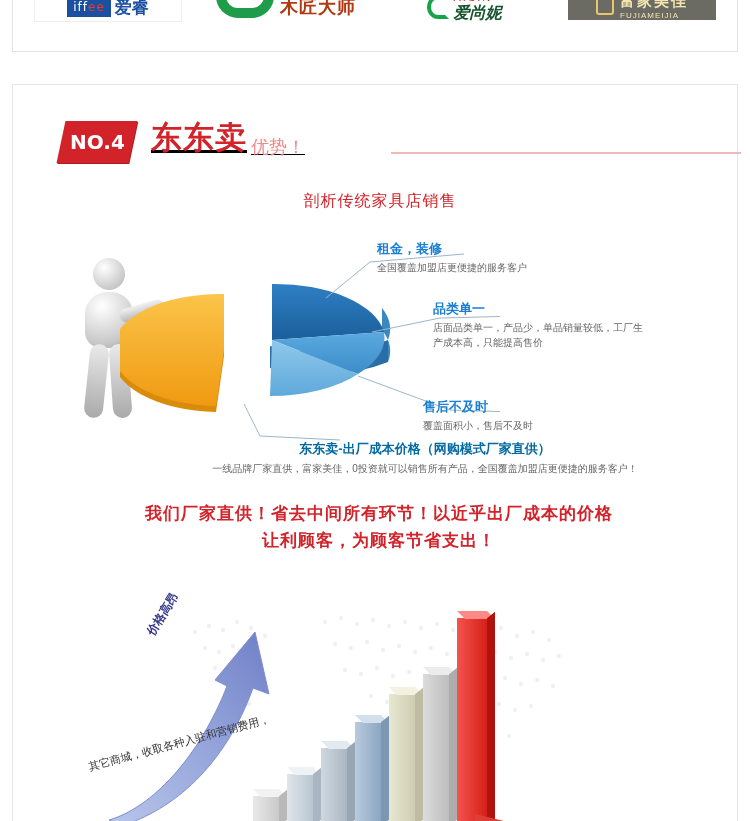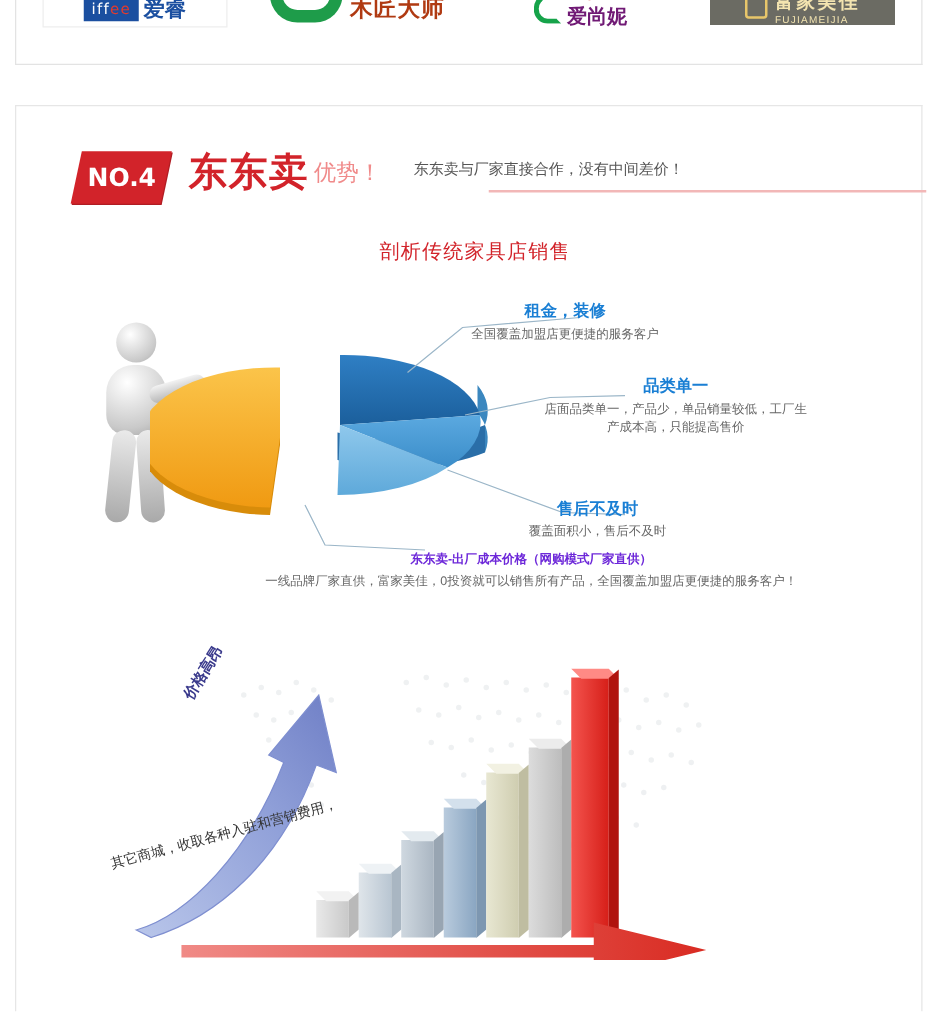--- a/index.html
+++ b/index.html
@@ -84,21 +84,21 @@
   .b3 { background: #fff; }
   .b3 .g {
     display: inline-block;
     width: 22px; height: 24px;
     border: 4px solid #16a34a;
     border-right-color: transparent;
     border-radius: 50% 0 0 50%;
     margin-right: 5px;
   }
   .b3 .en { color: #cf2b22; font-size: 11px; letter-spacing: 2px; display:block; }
-  .b3 .cn { color: #701a75; font-size: 16px; font-weight: bold; display:block; }
+  .b3 .cn { color: #14532d; font-size: 16px; font-weight: bold; display:block;font-style:italic; }
 
   
   .b4 {
     background: #6b6b63;
     height: 28px;
     display: flex; align-items: center; justify-content: center;
   }
   .b4 .seal {
     width: 18px; height: 18px;
     border: 2px solid #e8c66a;
@@ -141,23 +141,24 @@
     transform: skewX(12deg);
     color: #fff;
     font-family: "DejaVu Sans", sans-serif;
     font-weight: bold;
     font-size: 20px;
     letter-spacing: 0px;
   }
   .head-text {
     margin-left: 18px;
     display: flex;
-    align-items: center;
+    align-items: flex-end;
     gap: 4px;
     white-space: nowrap;
+    text-decoration: underline;
   }
   .head-main {
     color: #d2232a;
     font-size: 31px;
     font-weight: bold;
     letter-spacing: 1px;
   }
   .head-sub {
     color: #f08a8a;
     font-size: 18px;
@@ -225,21 +226,21 @@
     border-radius: 10px;
     background: linear-gradient(#eaeaea, #a9a9a9);
   }
   .person .leg-l { left: 24px; transform: rotate(6deg); }
   .person .leg-r { left: 48px; transform: rotate(-4deg); }
 
   
   .pie-svg { position: absolute; left: 95px; top: 10px; }
 
   
-  .lbl { position: absolute; text-align: center; }
+  .lbl { position: absolute; }
   .lbl .t {
     color: #1a7fd4;
     font-size: 13px;
     font-weight: bold;
     white-space: nowrap;
   }
   .lbl .d {
     color: #666;
     font-size: 10px;
     line-height: 1.45;
@@ -250,22 +251,22 @@
   .lbl-cat  { left: 408px; top: 82px; }
   .lbl-svc  { left: 398px; top: 180px; }
 
   .caption {
     position: absolute;
     left: 140px; top: 222px;
     width: 520px;
     text-align: center;
   }
   .caption .t {
-    color: #6d28d9;
-    font-size: 10px;
+    color: #0369a1;
+    font-size: 13px;
     font-weight: bold;
   }
   .caption .d {
     color: #666;
     font-size: 10px;
     margin-top: 4px;
   }
 
   
   .slogan {
@@ -387,21 +388,20 @@
   <div class="section">
 
     <div class="sec-head">
       <div class="no-badge">
         <span>NO.4</span>
       </div>
       <div class="head-text">
         <span class="head-main">东东卖</span>
         <span class="head-sub">优势！</span>
       </div>
-      <div class="head-desc">东东卖与厂家直接合作，没有中间差价！</div>
       <div class="head-rule"></div>
     </div>
 
     <div class="chart-title">剖析传统家具店销售</div>
 
     <div class="pie-block">
 
       <div class="person">
         <div class="head"></div>
         <div class="body"></div>
@@ -460,20 +460,24 @@
         <div class="t">品类单一</div>
         <div class="d">店面品类单一，产品少，单品销量较低，工厂生产成本高，只能提高售价</div>
       </div>
 
       <div class="caption">
         <div class="t">东东卖-出厂成本价格（网购模式厂家直供）</div>
         <div class="d">一线品牌厂家直供，富家美佳，0投资就可以销售所有产品，全国覆盖加盟店更便捷的服务客户！</div>
       </div>
     </div>
 
+    <div class="slogan">
+      <div>我们厂家直供！省去中间所有环节！以近乎出厂成本的价格</div>
+      <div>让利顾客，为顾客节省支出！</div>
+    </div>
 
     <div class="bars-block">
 
       <svg class="dotmap" viewBox="0 0 430 180">
         <g fill="#dfe3e6">
           <circle cx="20" cy="40" r="2.2"></circle>
             <circle cx="34" cy="34" r="2.2"></circle>
             <circle cx="48" cy="38" r="2.2"></circle>
           <circle cx="62" cy="30" r="2.2"></circle>
             <circle cx="76" cy="36" r="2.2"></circle>

